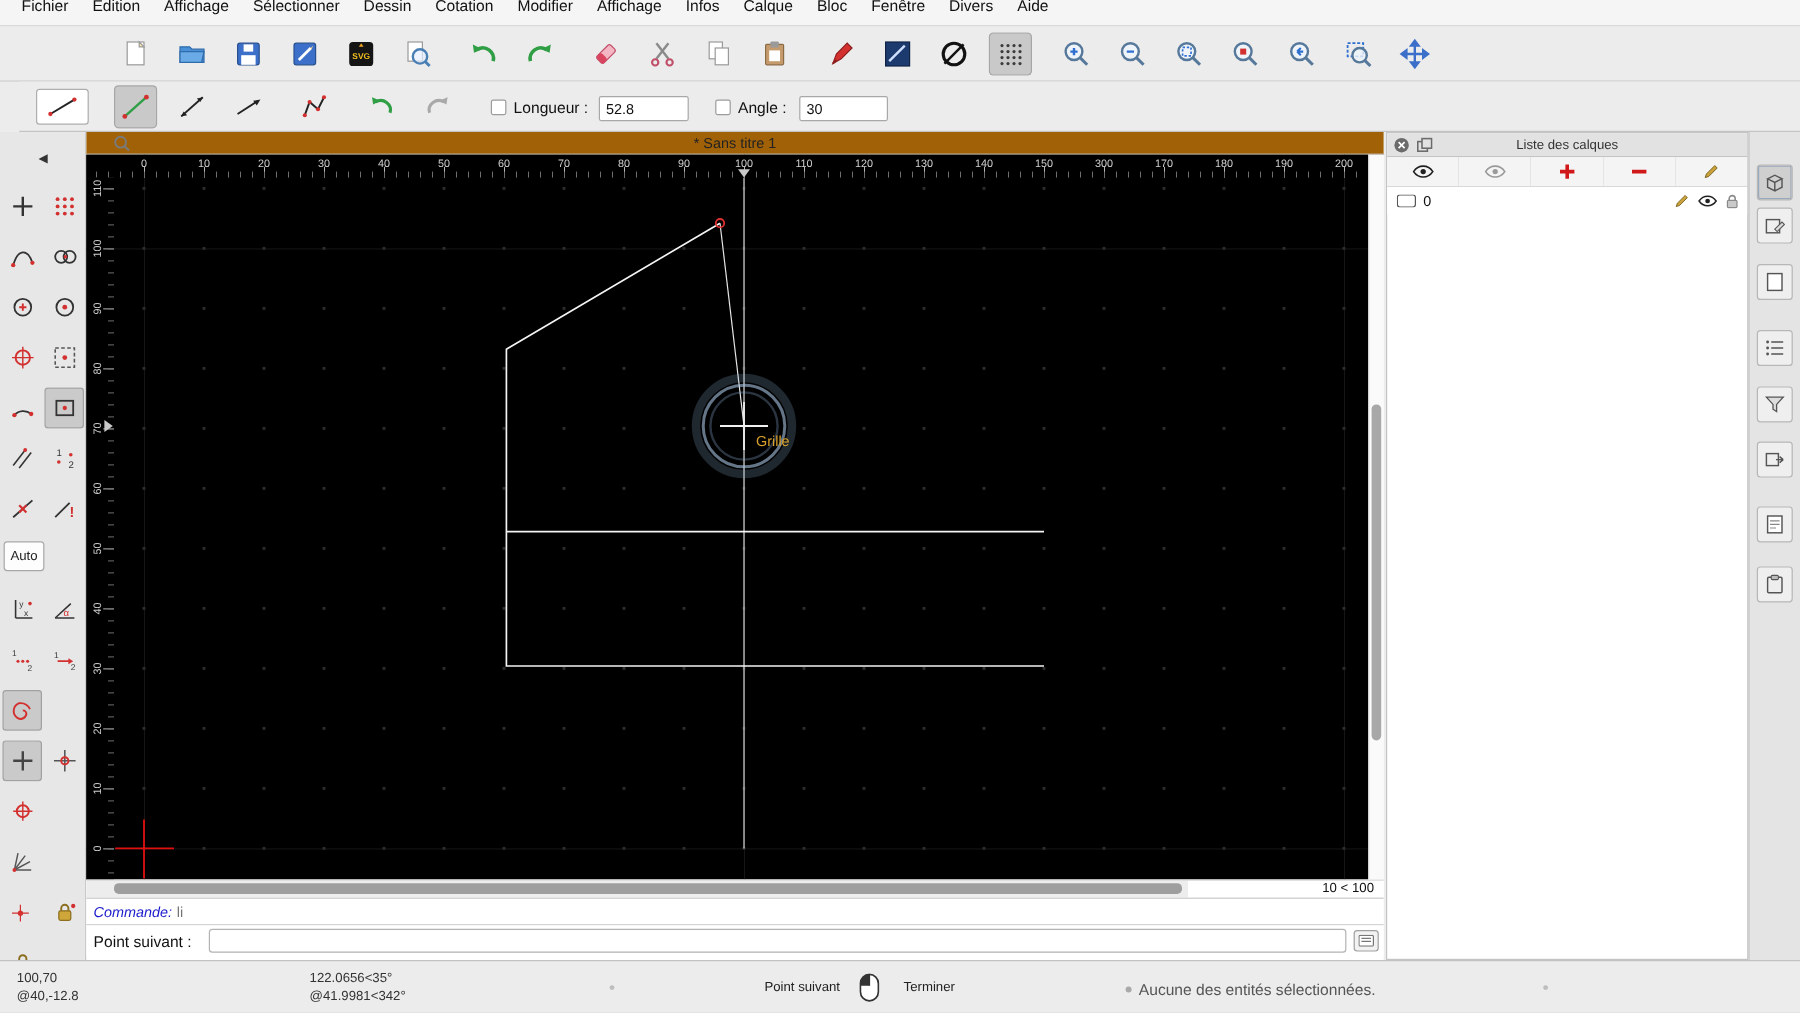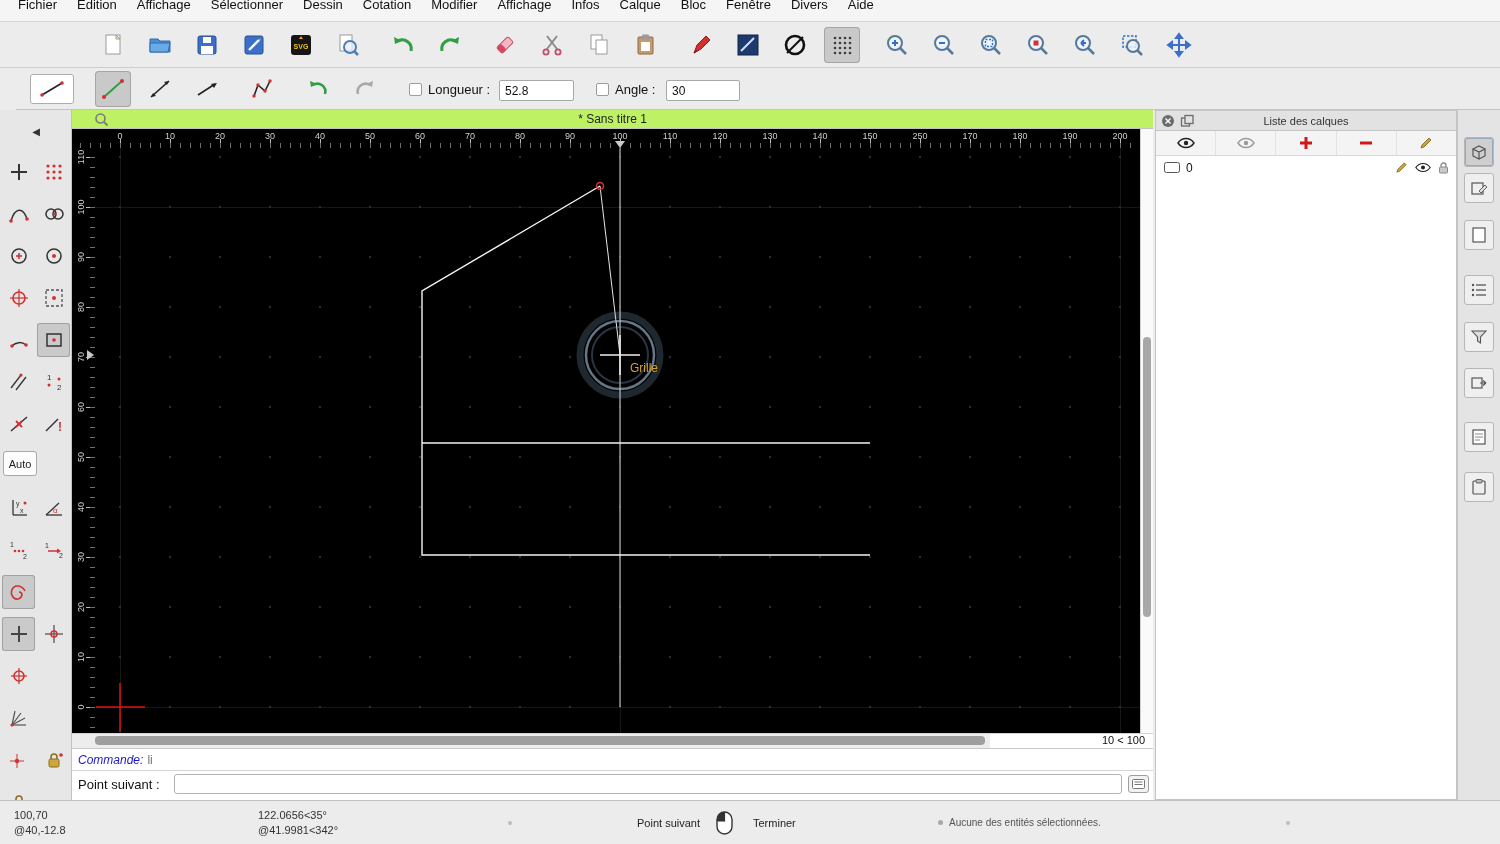--- a/index.html
+++ b/index.html
@@ -29,21 +29,21 @@
 
   
   .palette{position:absolute;left:0;top:110px;width:72px;height:690px;background:#e7e7e7;border-right:1px solid #c2c2c2;}
   .backbtn{position:absolute;left:8px;top:11px;width:56px;height:21px;border-radius:3px;font-size:10px;color:#333;display:flex;align-items:center;justify-content:center;}
   .pbtn{position:absolute;width:33px;height:34px;border-radius:3px;display:flex;align-items:center;justify-content:center;}
   .pbtn.pressed{background:#cacaca;box-shadow:inset 0 0 0 1px #a2a2a2;}
   .autobtn{position:absolute;left:3px;width:34px;height:25px;background:#fdfdfd;border:1px solid #a8a8a8;border-radius:3px;font-size:11px;color:#222;display:flex;align-items:center;justify-content:center;}
 
   
   .drawwrap{position:absolute;left:72px;top:110px;width:1081px;height:690px;background:#fff;}
-  .tabbar{position:absolute;left:0;top:0;width:1081px;height:19px;background:#bef264;border-bottom:1px solid #c2c2c2;}
+  .tabbar{position:absolute;left:0;top:0;width:1081px;height:19px;background:#a16207;border-bottom:1px solid #c2c2c2;}
   .tabtitle{position:absolute;left:0;right:0;top:0;height:19px;line-height:19px;text-align:center;font-size:12px;color:#222;}
   .tabzoom{position:absolute;left:22px;top:2px;}
 
   .canvas{position:absolute;left:0;top:19px;width:1068px;height:604px;background-color:#000;
     background-image:
       radial-gradient(circle,#2d2d2d 1.1px,transparent 1.6px),
       linear-gradient(to right,#161616 1px,transparent 1px),
       linear-gradient(to bottom,#161616 1px,transparent 1px);
     background-size:50px 50px,500px 500px,500px 500px;
     background-position:23px 3px,48px 78px,48px 78px;}
@@ -91,21 +91,21 @@
   
   .dockstrip{position:absolute;left:1457px;top:110px;width:43px;height:690px;background:#e4e4e4;border-left:1px solid #c4c4c4;}
   .dockbtn{position:absolute;left:6px;width:30px;height:30px;background:#efefef;border:1px solid #b7b7b7;border-radius:3px;display:flex;align-items:center;justify-content:center;}
   .dockbtn.pressed{background:#cfcfcf;box-shadow:inset 0 0 0 1px #98a8bd;}
 
   
   .statusbar{position:absolute;left:0;top:800px;width:1500px;height:44px;background:#ececec;border-top:1px solid #c2c2c2;font-size:11px;color:#333;}
   .sb2l{position:absolute;top:7px;line-height:15px;white-space:pre;}
   .sbdot{position:absolute;top:20px;width:4px;height:4px;border-radius:50%;background:#bdbdbd;}
   .sbcenter{position:absolute;top:16px;font-size:11px;color:#222;}
-  .sbsel{position:absolute;left:938px;top:16px;font-size:10px;color:#555;display:flex;align-items:center;gap:6px;}
+  .sbsel{position:absolute;left:938px;top:16px;font-size:13px;color:#555;display:flex;align-items:center;gap:6px;}
   .selbullet{width:5px;height:5px;border-radius:50%;background:#a9a9a9;}
 </style>
 </head>
 <body>
 
 <div class="screen">
 
   <div class="menubar">
       <div class="menu-item">Fichier</div>
       <div class="menu-item">Édition</div>
@@ -614,21 +614,21 @@
           <div class="hlab" style="left: 333px;">60</div>
           <div class="hlab" style="left: 383px;">70</div>
           <div class="hlab" style="left: 433px;">80</div>
           <div class="hlab" style="left: 483px;">90</div>
           <div class="hlab" style="left: 533px;">100</div>
           <div class="hlab" style="left: 583px;">110</div>
           <div class="hlab" style="left: 633px;">120</div>
           <div class="hlab" style="left: 683px;">130</div>
           <div class="hlab" style="left: 733px;">140</div>
           <div class="hlab" style="left: 783px;">150</div>
-          <div class="hlab" style="left: 833px;">250</div>
+          <div class="hlab" style="left: 833px;">300</div>
           <div class="hlab" style="left: 883px;">170</div>
           <div class="hlab" style="left: 933px;">180</div>
           <div class="hlab" style="left: 983px;">190</div>
           <div class="hlab" style="left: 1033px;">200</div>
         </div>
       <div class="ruler-v">
           <div class="tri-right"></div>
           <div class="vlab" style="top: 3px;">110</div>
           <div class="vlab" style="top: 53px;">100</div>
           <div class="vlab" style="top: 103px;">90</div>

